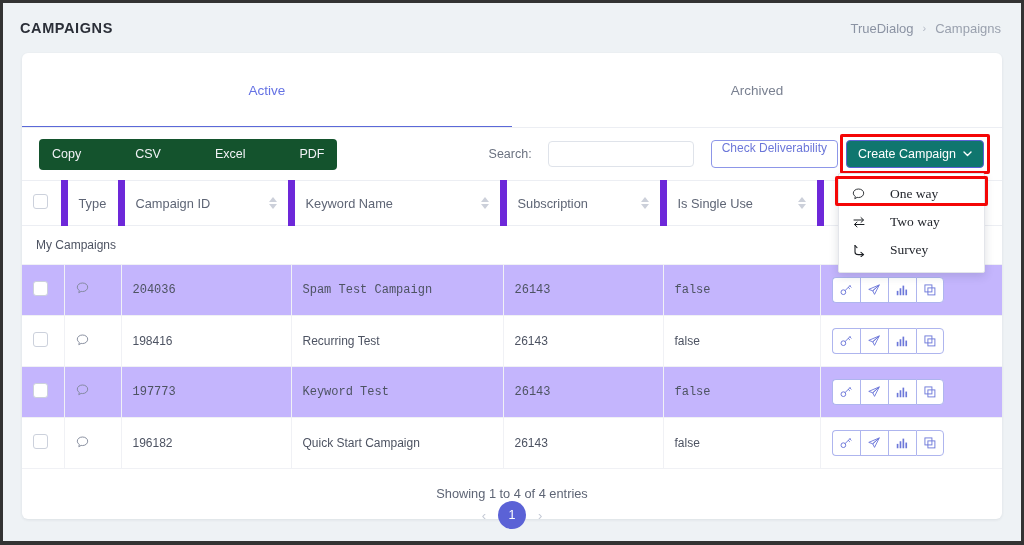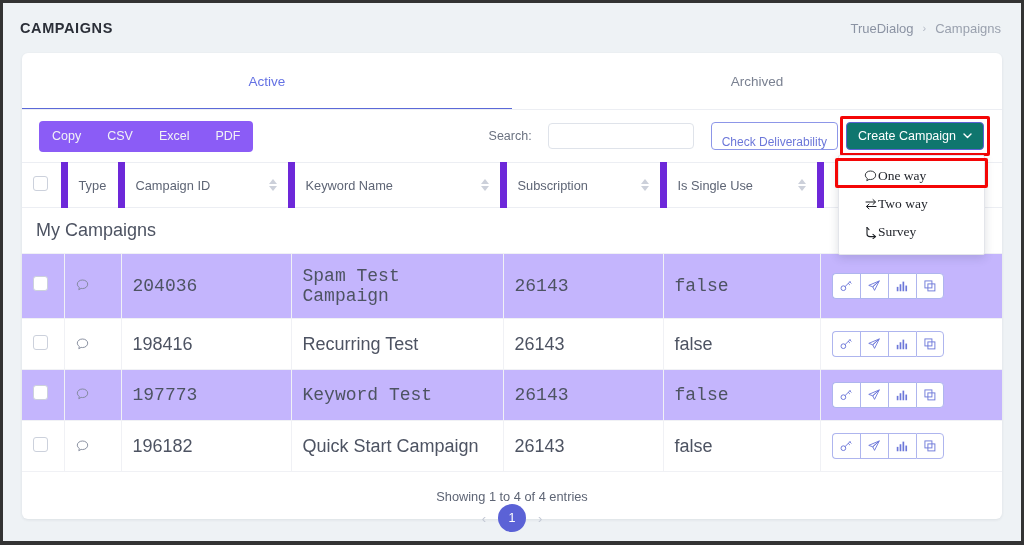--- a/index.html
+++ b/index.html
@@ -35,21 +35,21 @@
   
   .card {
     position: absolute; left: 19px; top: 50px; right: 19px; bottom: 22px;
     background: #ffffff;
     border-radius: 6px;
     box-shadow: 0 1px 3px rgba(40,50,70,.09);
     overflow: visible;
   }
 
   
-  .tabs { display: flex; height: 57px; position: relative; }
+  .tabs { display: flex; height: 75px; position: relative; }
   .tab {
     flex: 1 1 0; display: flex; align-items: center; justify-content: center;
     font-size: 13.5px; color: #7a8191; position: relative;
     cursor: pointer;
   }
   .tab.active { color: #6572e4; }
   .tab.active::after {
     content: ""; position: absolute; left: 0; right: 0; bottom: 0; height: 2px;
     background: #5b69d8;
   }
@@ -59,39 +59,40 @@
   }
 
   
   .controls {
     position: relative;
     height: 52px;
     display: flex; align-items: center;
     padding: 0 18px 0 17px;
   }
   .export-group {
-    display: flex; background: #8b5cf6; border-radius: 4px; overflow: hidden;
+    display: flex; background: #14532d; border-radius: 4px; overflow: hidden;
     height: 31px;
+    gap: 28px;
   }
   .export-btn {
     display: flex; align-items: center; padding: 0 13px;
     font-size: 12.5px; color: #f1f2f6; cursor: pointer;
   }
   .ctl-right {
     margin-left: auto; display: flex; align-items: center; gap: 0;
   }
   .search-wrap { display: flex; align-items: center; gap: 16px; margin-right: 17px; }
   .search-label { font-size: 12.5px; color: #6b7280; }
   .search-input {
     width: 146px; height: 26px; border: 1px solid #dfe3ea; border-radius: 4px;
     background: #fff; outline: none; font-size: 12.5px; color: #3a3f4b;
     padding: 0 7px; font-family: "Liberation Sans", sans-serif;
   }
   .btn-outline {
-    height: 28px; display: flex; align-items: flex-end; padding: 0 10px;
+    height: 28px; display: flex; align-items: flex-start; padding: 0 10px;
     border: 1px solid #8d96e8; border-radius: 4px; background: #fff;
     color: #6c77d9; font-size: 12px; cursor: pointer; white-space: nowrap;
   }
   .create-wrap { position: relative; margin-left: 8px; }
   .btn-primary {
     height: 28px; display: flex; align-items: center; gap: 7px; padding: 0 11px;
     background: #0f766e; border: 1px solid #5b62d6; border-radius: 4px;
     color: #ffffff; font-size: 12.5px; cursor: pointer; white-space: nowrap;
   }
   .caret { font-size: 9px; line-height: 1; }
@@ -102,23 +103,23 @@
   .hl-create { left: -6px; top: -6px; right: -6px; bottom: -6px; }
 
   
   .dropdown {
     position: absolute; top: 33px; right: -1px; width: 147px;
     background: #ffffff; border: 1px solid #e3e5ea; border-radius: 2px;
     box-shadow: 0 3px 10px rgba(30,40,60,.15);
     padding: 6px 0 8px 0; z-index: 40;
   }
   .dd-item {
-    display: flex; align-items: center; gap: 0;
+    display: flex; align-items: center; gap: 24px;
     padding: 6px 12px; font-size: 13.5px; color: #23262d;
-    font-family: "Liberation Serif", serif; cursor: pointer; margin-left: 12px;
+    font-family: "Liberation Serif", serif; cursor: pointer;
   }
   .dd-item .dd-ico {
     width: 15px; display: flex; justify-content: center; align-items: center;
     color: #1d2025;
   }
   .hl-oneway { left: -4px; top: 2px; right: -4px; height: 30px; }
 
   
   .tbl { width: 100%; border-collapse: collapse; table-layout: fixed; }
   .tbl th {
@@ -130,21 +131,21 @@
   .th-inner { display: flex; align-items: center; justify-content: space-between; gap: 32px; }
   .sorter { display: flex; flex-direction: column; gap: 2px; margin-left: 6px; }
   .sorter i {
     width: 0; height: 0; border-left: 4px solid transparent;
     border-right: 4px solid transparent; display: block;
   }
   .sorter i.up   { border-bottom: 5px solid #ccd0da; }
   .sorter i.down { border-top: 5px solid #ccd0da; }
 
   .tbl td {
-    font-size: 18px; color: #4d5362; padding: 12px 11px;
+    font-size: 12px; color: #4d5362; padding: 12px 11px;
     border-bottom: 1px solid #f0f1f5; border-right: 1px solid #f0f1f5;
     vertical-align: middle;
   }
   .tbl tr.group td {
     border-right: none; color: #4d5362; padding: 12px 14px;
     border-bottom: 1px solid #f0f1f5;
   }
   .tbl tr.odd td { background: #c4b5fd; font-family: Liberation Mono, monospace; }
   .tbl td.last, .tbl th.last { border-right: none; }
 

